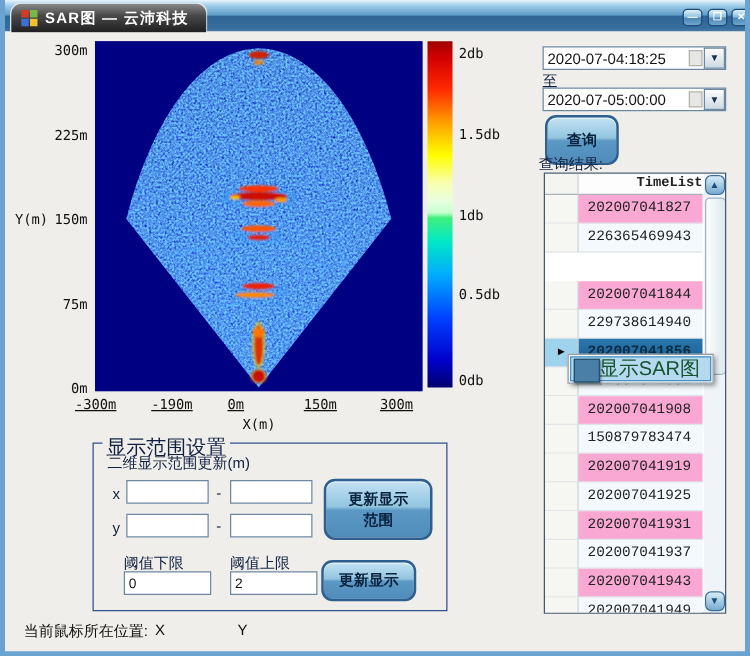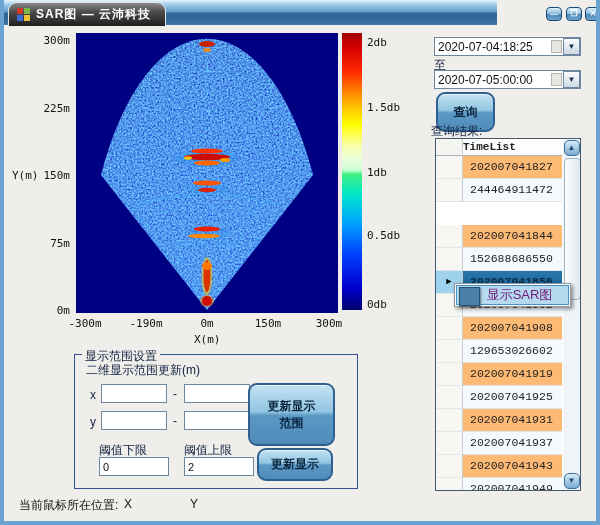--- a/index.html
+++ b/index.html
@@ -1,81 +1,81 @@
 <!DOCTYPE html>
 <html><head>
 <meta charset="utf-8">
 <style>
   html,body{margin:0;padding:0;background:#9db8cc;font-family:"Liberation Sans",sans-serif;}
   .window{position:relative;width:600px;height:525px;background:#efeeea;overflow:hidden;
     border-left:4px solid #6aa3cf;border-right:4px solid #6aa3cf;border-bottom:4px solid #6aa3cf;
     box-sizing:border-box;outline:1px solid #2e6293;}
   
-  .titlebar{position:absolute;left:-4px;top:0;width:497px;height:25px;
+  .titlebar{position:absolute;left:-4px;top:0;width:600px;height:25px;
     background:linear-gradient(#e8f5fc 0%,#9fcde9 18%,#5f9cc6 48%,#2f6695 52%,#356d9c 88%,#4579a8 100%);}
   .title-tab{position:absolute;left:8px;top:2px;height:23px;padding:0 14px 0 8px;border-radius:9px 9px 0 0;
     background:linear-gradient(#8a8a8a 0%,#4a4a4a 40%,#1f1f1f 100%);
     border:1px solid #dfe9f0;border-bottom:none;display:flex;align-items:center;gap:6px;}
   .app-icon{width:13px;height:13px;display:grid;grid-template-columns:6px 6px;grid-template-rows:6px 6px;gap:1px;}
   .app-icon i{display:block;}
   .title-text{color:#fff;font-weight:bold;font-size:12px;white-space:nowrap;letter-spacing:1px;}
   .winbtn{position:absolute;top:7px;width:16px;height:14px;border-radius:4px;border:1px solid #1d4a75;
     background:linear-gradient(#dff0fa 0%,#8fc0e0 45%,#4d86b5 55%,#6fa6cf 100%);
     color:#fff;font-size:8px;line-height:12px;text-align:center;box-sizing:border-box;font-weight:bold;cursor:pointer;}
   
   .ytick{position:absolute;width:40px;text-align:right;font:11px "DejaVu Sans Mono",monospace;color:#111;}
-  .xtick{position:absolute;width:50px;text-align:center;font:11px "DejaVu Sans Mono",monospace;color:#111;top:317px;}
+  .xtick{position:absolute;width:50px;font:11px "DejaVu Sans Mono",monospace;color:#111;top:317px;text-decoration:underline;}
   .axis-label{position:absolute;font:11px "DejaVu Sans Mono",monospace;color:#111;}
   .plot-rect{position:absolute;left:72px;top:33px;width:262px;height:280px;background:#000082;}
   .colorbar{position:absolute;left:338px;top:33px;width:20px;height:277px;
     background:linear-gradient(to top,#00006e 0%,#0000cd 8%,#0040ff 20%,#00a8ff 32%,#00e8c8 42%,#40f080 49%,#c8ffd0 50.5%,#e9ffdf 54%,#f8ffb0 59%,#ffff00 67%,#ffa500 76%,#ff2a00 86%,#d40000 95%,#a00000 100%);}
   .cbtick{position:absolute;left:363px;font:11px "DejaVu Sans Mono",monospace;color:#111;}
   
   .groupbox{position:absolute;left:70px;top:354px;width:282px;height:133px;border:1px solid #33518a;}
-  .groupbox-title{position:absolute;left:78px;top:348px;background:#efeeea;padding:0 3px;font-size:12px;color:#102040;}
+  .groupbox-title{position:absolute;left:78px;top:348px;background:#efeeea;padding:0 3px;font-size:16px;color:#102040;}
   .gb-sub{position:absolute;font-size:12px;color:#102040;}
   .txt{position:absolute;background:#fff;border:1px solid #6e87a0;box-sizing:border-box;
     font:11px "Liberation Sans",sans-serif;padding:1px 3px;color:#111;}
   .small-label{position:absolute;font-size:12px;color:#102040;}
   .blue-btn{position:absolute;border:2px solid #2e5f8f;border-radius:9px;cursor:pointer;
     background:linear-gradient(#c3e2f2 0%,#92c5e1 45%,#5b98c4 52%,#56290%,#4f8cba 100%);
     background:linear-gradient(#c3e2f2 0%,#92c5e1 45%,#5b98c4 52%,#4f8cba 100%);
     color:#09233f;font-size:12px;font-weight:bold;display:flex;align-items:center;justify-content:center;
     text-align:center;box-sizing:border-box;box-shadow:inset 0 1px 0 #e8f6fd;}
   
   .dtp{position:absolute;width:147px;height:19px;background:#fff;border:1px solid #6e87a0;box-sizing:border-box;}
   .dtp .val{position:absolute;left:3px;top:2px;font:12px "Liberation Sans",sans-serif;color:#111;white-space:nowrap;}
   .dtp .mini{position:absolute;right:18px;top:2px;width:11px;height:13px;background:#e6e6e2;border:1px solid #b5b5b0;box-sizing:border-box;}
   .dtp .drop{position:absolute;right:0;top:0;width:17px;height:17px;border:1px solid #6e87a0;box-sizing:border-box;
     background:linear-gradient(#fdfdfd,#cdd9e4);font-size:8px;color:#17344f;text-align:center;line-height:15px;cursor:pointer;}
   .table{position:absolute;left:431px;top:138px;width:146px;height:353px;background:#fff;border:1px solid #44586e;
     box-sizing:border-box;overflow:hidden;}
   .thead-corner{position:absolute;left:0;top:0;width:27px;height:17px;background:#f4f4f0;border-right:1px solid #c9cdd2;border-bottom:1px solid #aab2ba;box-sizing:border-box;}
   .thead{position:absolute;left:27px;top:0;width:99px;height:17px;background:#fdfdfd;border-bottom:1px solid #aab2ba;
-    box-sizing:border-box;font:bold 11px "Liberation Mono",monospace;color:#222;text-align:left;line-height:16px;}
+    box-sizing:border-box;font:bold 11px "Liberation Mono",monospace;color:#222;text-align:right;line-height:16px;}
   .trow{position:absolute;left:0;width:126px;height:23px;}
   .rowhdr{position:absolute;left:0;top:0;width:27px;height:23px;background:#f6f6f2;border-right:1px solid #c9cdd2;border-bottom:1px solid #e2e5e8;box-sizing:border-box;text-align:center;font-size:9px;line-height:21px;color:#000;}
   .rowcell{position:absolute;left:27px;top:0;width:99px;height:23px;border-bottom:1px solid #dfe3e7;box-sizing:border-box;
-    font:11.5px "Liberation Mono",monospace;color:#222;line-height:22px;padding-left:7px;background:#fdba74;}
+    font:11.5px "Liberation Mono",monospace;color:#222;line-height:22px;padding-left:7px;background:#f9a8d4;}
   .trow:nth-child(even) .rowcell{background:#f4f9fd;}
   .trow.sel .rowcell{background:linear-gradient(#2a77ad,#1a5a8c);color:#082c44;font-weight:bold;}
   .trow.sel .rowhdr{background:#9fd2ec;}
   .sbar{position:absolute;left:127px;top:0;width:18px;height:351px;background:#eef4f8;}
   .sbtn{position:absolute;left:0.5px;width:16px;height:16px;border-radius:5px;border:1px solid #3a6d99;box-sizing:border-box;
     background:linear-gradient(#d8edf8,#78abd0);color:#1c4e79;font-size:8px;text-align:center;line-height:14px;cursor:pointer;}
   .sthumb{position:absolute;left:1px;top:19px;width:15px;height:140px;border-radius:4px;border:1px solid #9fb4c4;
     background:linear-gradient(90deg,#fdfdfd,#dde8ef);cursor:grab;}
   
   .ctx{position:absolute;left:450px;top:283px;width:117px;height:24px;background:#fafafa;border:1px solid #8e9aa5;
     box-shadow:2px 2px 4px rgba(0,0,0,.45);z-index:30;box-sizing:border-box;}
   .ctx-item{position:absolute;inset:1px;background:#b5daf0;border:1px solid #4a90c2;box-sizing:border-box;
     display:flex;align-items:center;cursor:pointer;}
   .ctx-icon{position:absolute;left:2px;top:1px;width:19px;height:17px;background:#4a7fa8;border:1px solid #23506e;
     box-shadow:1px 1px 2px rgba(0,0,0,.5);}
-  .ctx-label{width:100%;text-align:center;padding-left:14px;font-size:13px;color:#701a75;box-sizing:border-box;}
+  .ctx-label{width:100%;text-align:center;padding-left:14px;font-size:16px;color:#14532d;box-sizing:border-box;}
   .status-row{position:absolute;top:497px;font-size:12px;color:#111;}
 </style>
 </head>
 <body>
 
 <div class="window">
 
   <div class="titlebar">
     <div class="title-tab">
       <span class="app-icon">
@@ -178,21 +178,21 @@
   <div class="small-label" style="left:86px;top:388px">x</div>
   <input class="txt" style="left: 97px; top: 384px; width: 66px; height: 19px;" value="">
   <div class="small-label" style="left:169px;top:387px">-</div>
   <input class="txt" style="left: 180px; top: 384px; width: 66px; height: 19px;" value="">
 
   <div class="small-label" style="left:86px;top:415px">y</div>
   <input class="txt" style="left: 97px; top: 411px; width: 66px; height: 19px;" value="">
   <div class="small-label" style="left:169px;top:414px">-</div>
   <input class="txt" style="left: 180px; top: 411px; width: 66px; height: 19px;" value="">
 
-  <div class="blue-btn" style="left:244px;top:383px;width:87px;height:63px">
+  <div class="blue-btn" style="left:255px;top:383px;width:87px;height:49px">
     <span style="display:block;width:52px">更新显示范围</span>
   </div>
 
   <div class="small-label" style="left:95px;top:442px">阈值下限</div>
   <div class="small-label" style="left:180px;top:442px">阈值上限</div>
   <input class="txt" style="left: 95px; top: 457px; width: 70px; height: 19px;" value="0">
   <input class="txt" style="left: 180px; top: 457px; width: 70px; height: 19px;" value="2">
   <div class="blue-btn" style="left:253px;top:448px;width:76px;height:33px">更新显示</div>
 
   <div class="status-row" style="left:15px">当前鼠标所在位置:</div>
@@ -216,45 +216,45 @@
   <div class="table">
     <div class="thead-corner"></div>
     <div class="thead">TimeList</div>
 
     <div class="trow" style="top:17px">
         <div class="rowhdr"></div>
         <div class="rowcell">202007041827</div>
       </div>
     <div class="trow" style="top:40px">
         <div class="rowhdr"></div>
-        <div class="rowcell">244464911472</div>
+        <div class="rowcell">226365469943</div>
       </div>
     <div class="trow" style="top:86px">
         <div class="rowhdr"></div>
         <div class="rowcell">202007041844</div>
       </div>
     <div class="trow" style="top:109px">
         <div class="rowhdr"></div>
-        <div class="rowcell">152688686550</div>
+        <div class="rowcell">229738614940</div>
       </div>
     <div class="trow sel" style="top:132px">
       <div class="rowhdr"><span>►</span></div>
       <div class="rowcell">202007041856</div>
     </div>
     <div class="trow" style="top:155px">
         <div class="rowhdr"></div>
         <div class="rowcell">202007041902</div>
       </div>
     <div class="trow" style="top:178px">
         <div class="rowhdr"></div>
         <div class="rowcell">202007041908</div>
       </div>
     <div class="trow" style="top:201px">
         <div class="rowhdr"></div>
-        <div class="rowcell">129653026602</div>
+        <div class="rowcell">150879783474</div>
       </div>
     <div class="trow" style="top:224px">
         <div class="rowhdr"></div>
         <div class="rowcell">202007041919</div>
       </div>
     <div class="trow" style="top:247px">
         <div class="rowhdr"></div>
         <div class="rowcell">202007041925</div>
       </div>
     <div class="trow" style="top:270px">

